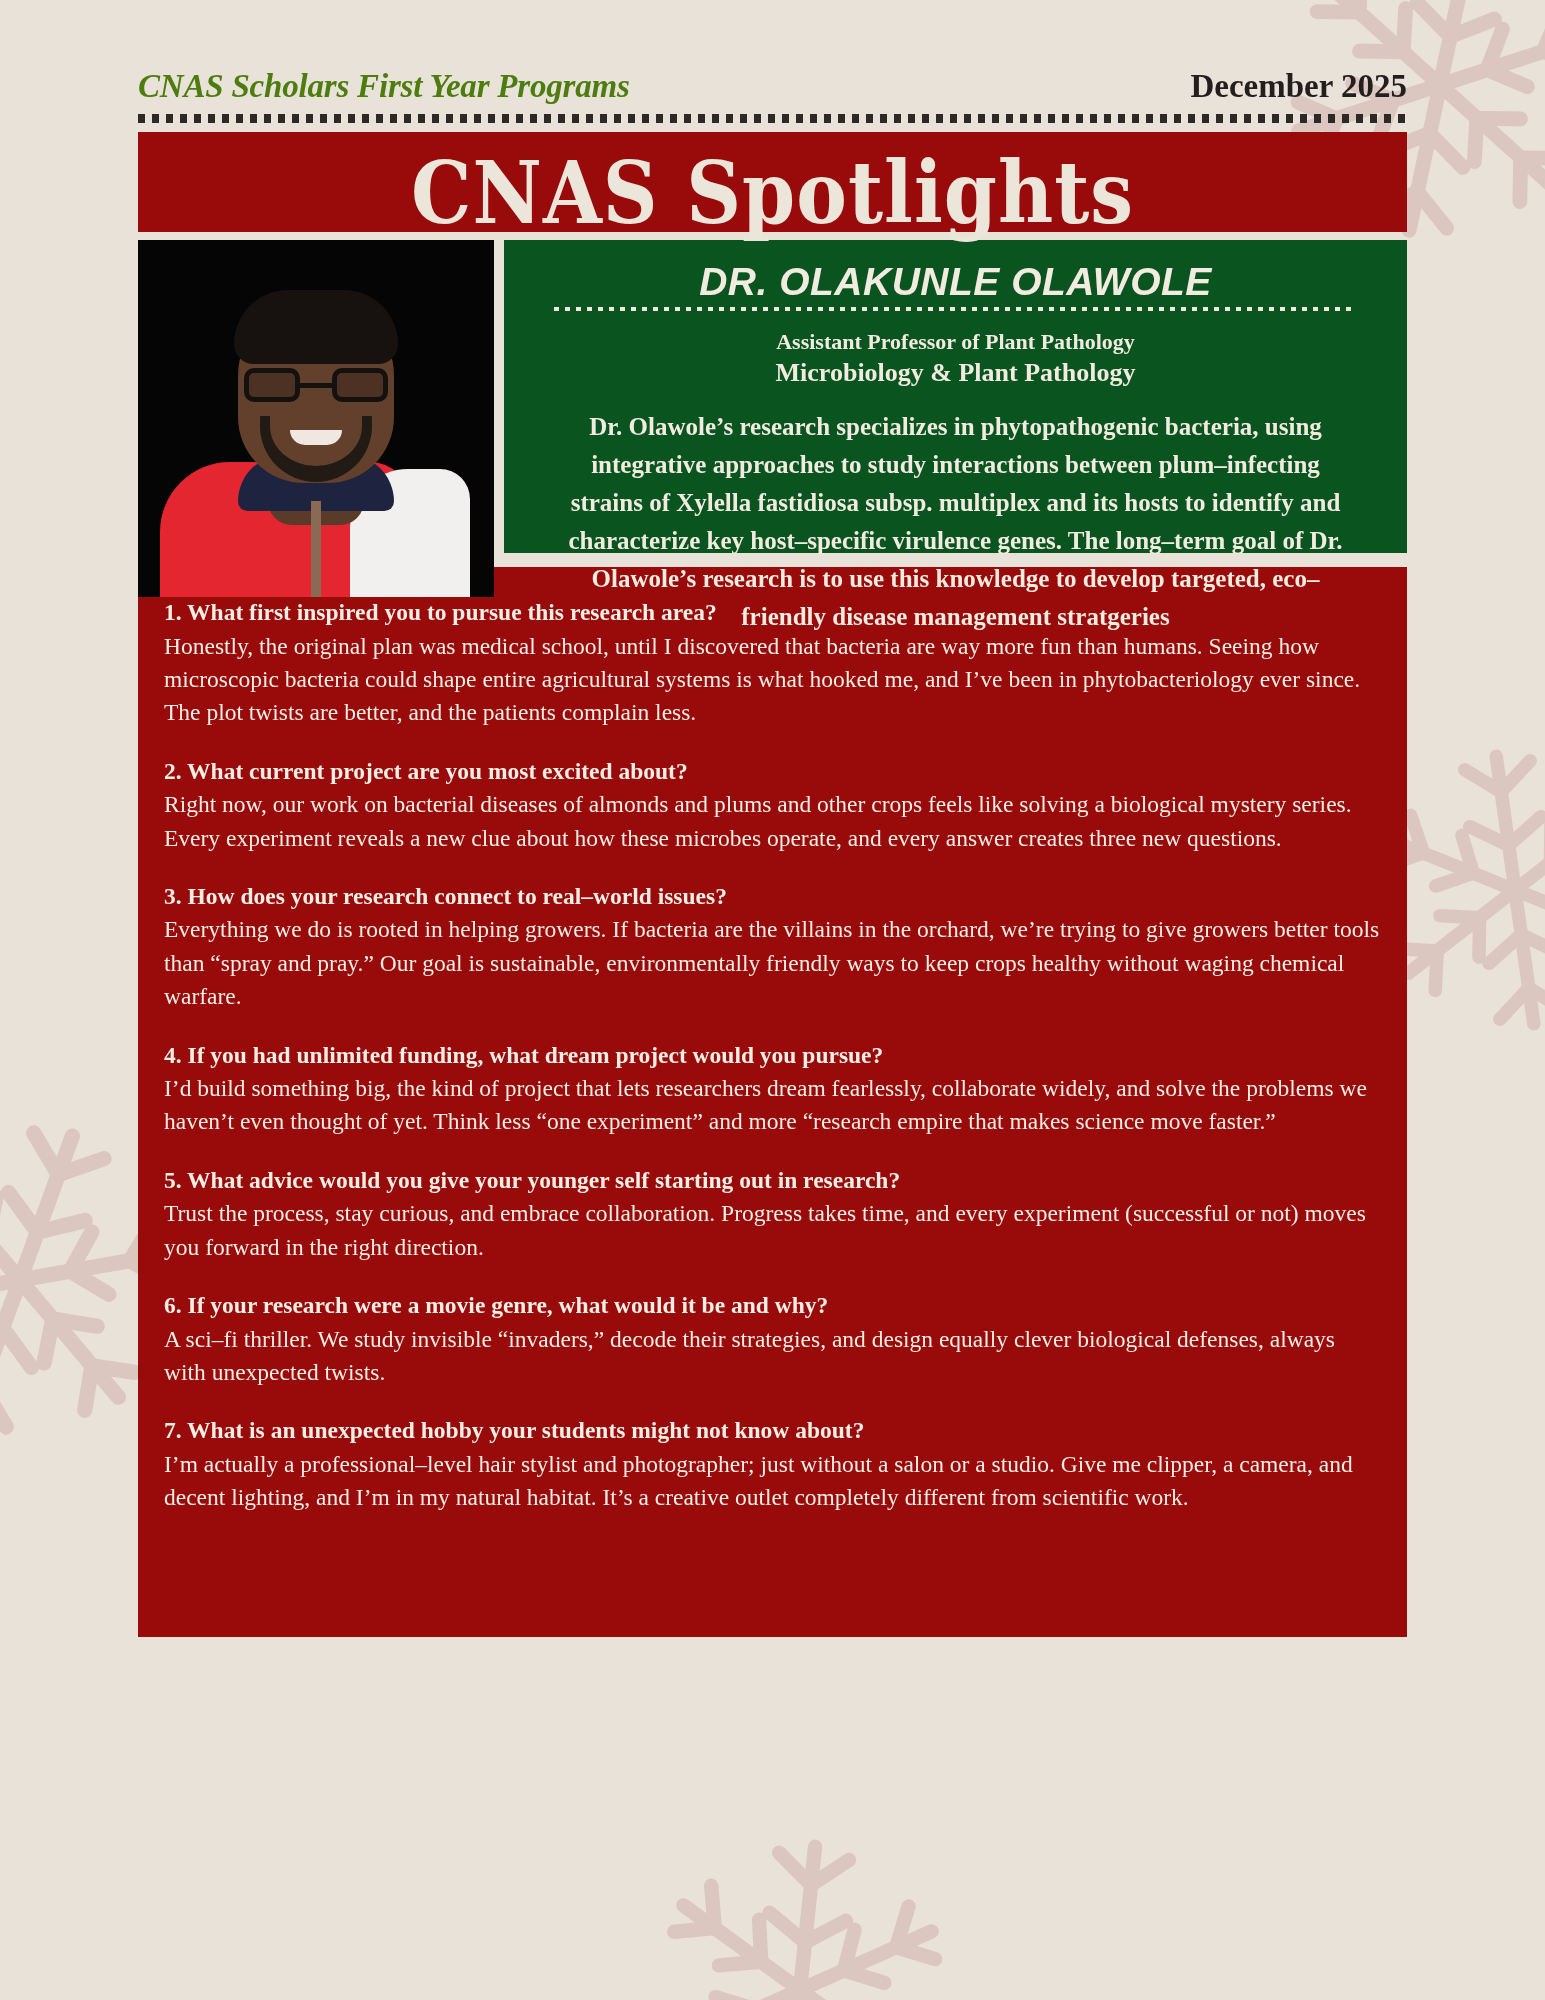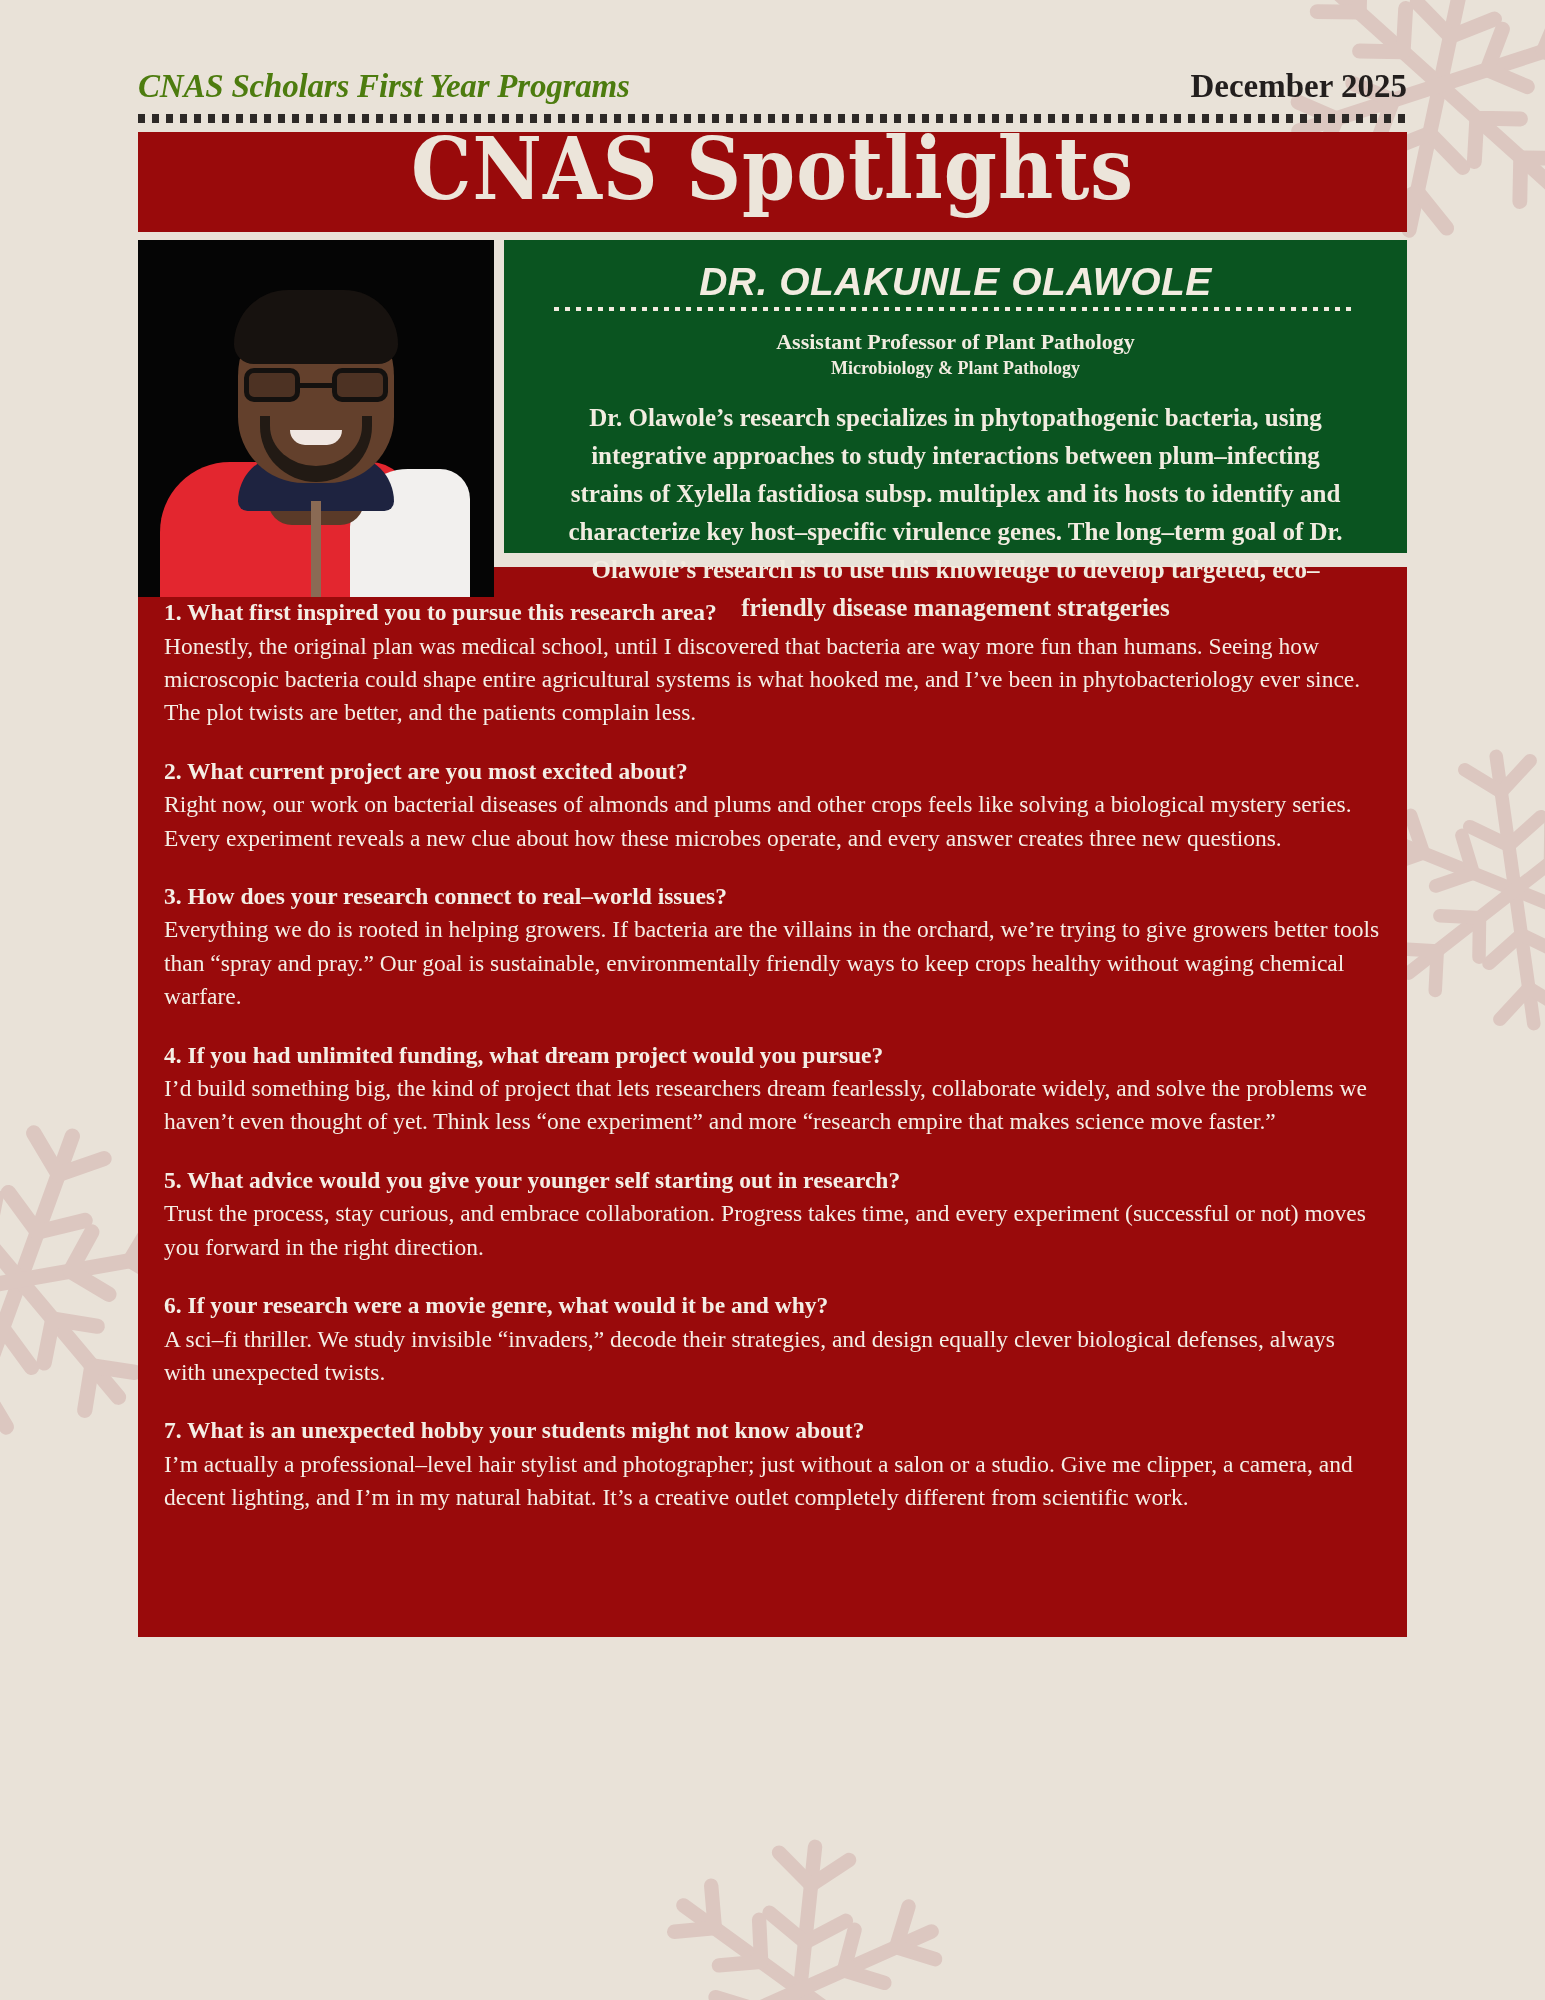--- a/index.html
+++ b/index.html
@@ -66,21 +66,21 @@
       transparent 7px, transparent 14px
     );
   }
 
   
   .title-banner {
     margin-top: 9px;
     background: #990a0b;
     height: 100px;
     display: flex;
-    align-items: flex-start;
+    align-items: flex-end;
     justify-content: center;
   }
   .title-banner .title-text {
     font-family: "DejaVu Serif", "Liberation Serif", serif;
     font-size: 76px;
     font-weight: bold;
     color: #ece5da;
     letter-spacing: 1px;
     line-height: 1;
     font-synthesis: none;
@@ -185,21 +185,21 @@
     margin: 0 10px;
   }
   .doc-title {
     margin-top: 18px;
     font-size: 22px;
     font-weight: bold;
     line-height: 1.15;
   }
   .doc-dept {
     margin-top: 4px;
-    font-size: 18px;
+    font-size: 26px;
     font-weight: bold;
     line-height: 1.15;
   }
   .doc-bio {
     margin-top: 20px;
     font-size: 25px;
     font-weight: bold;
     line-height: 1.52;
     padding: 0 12px;
   }

